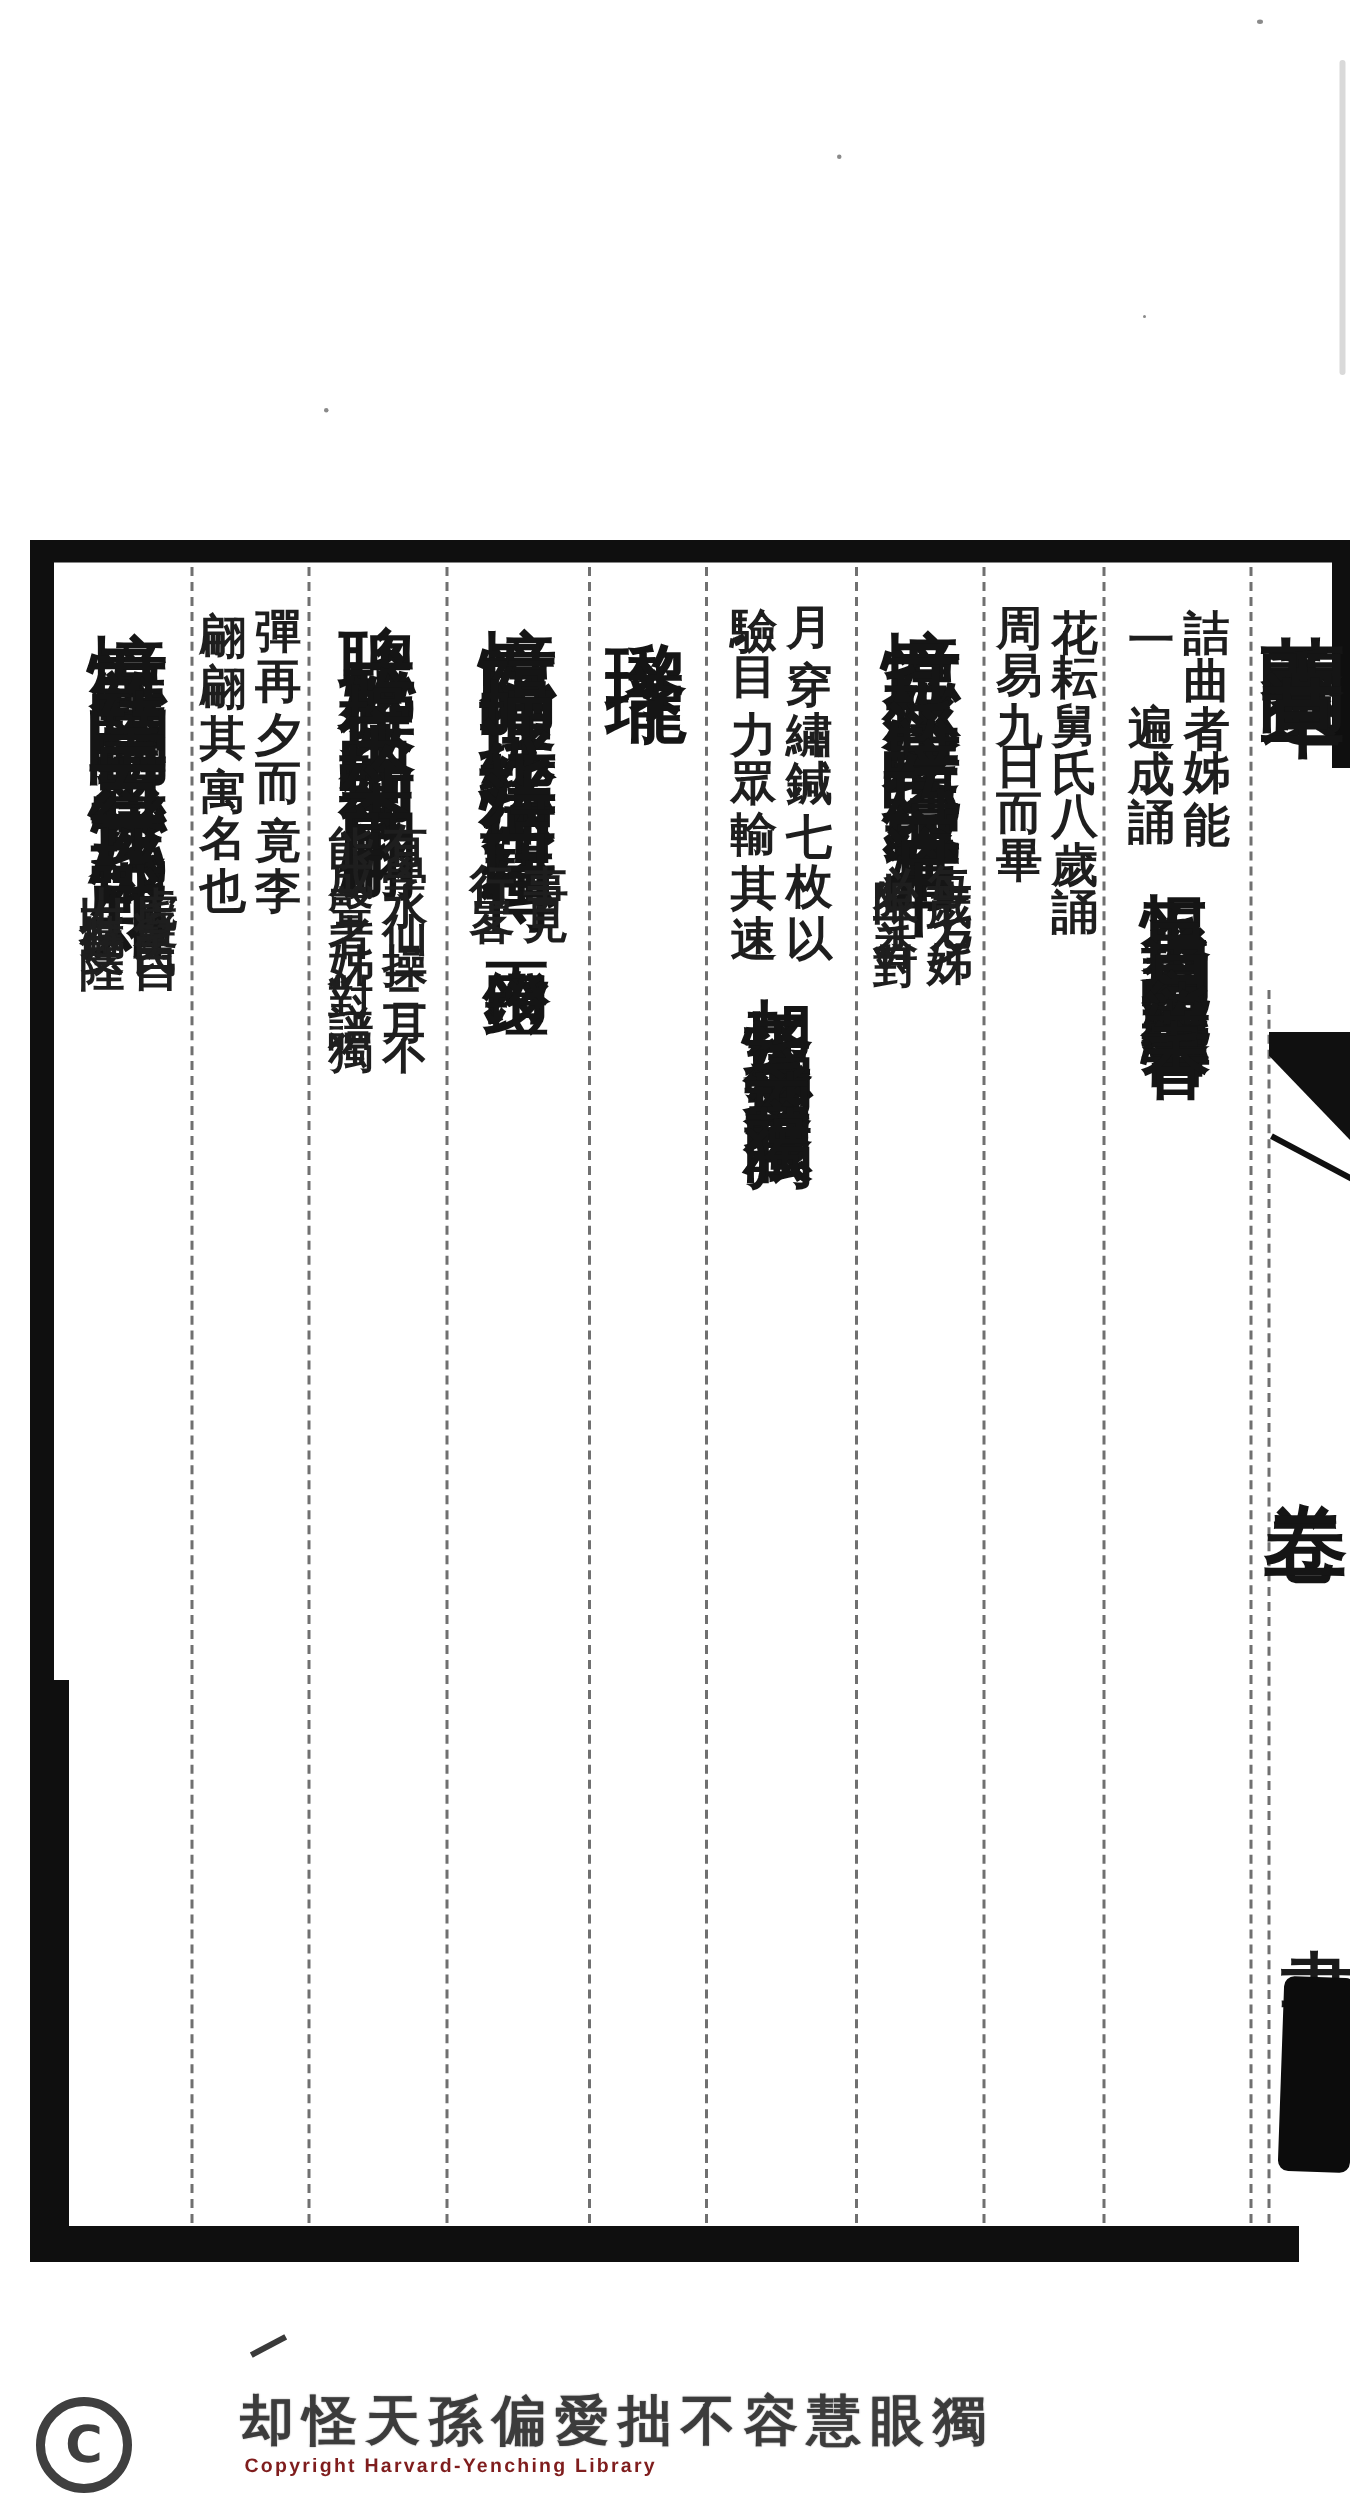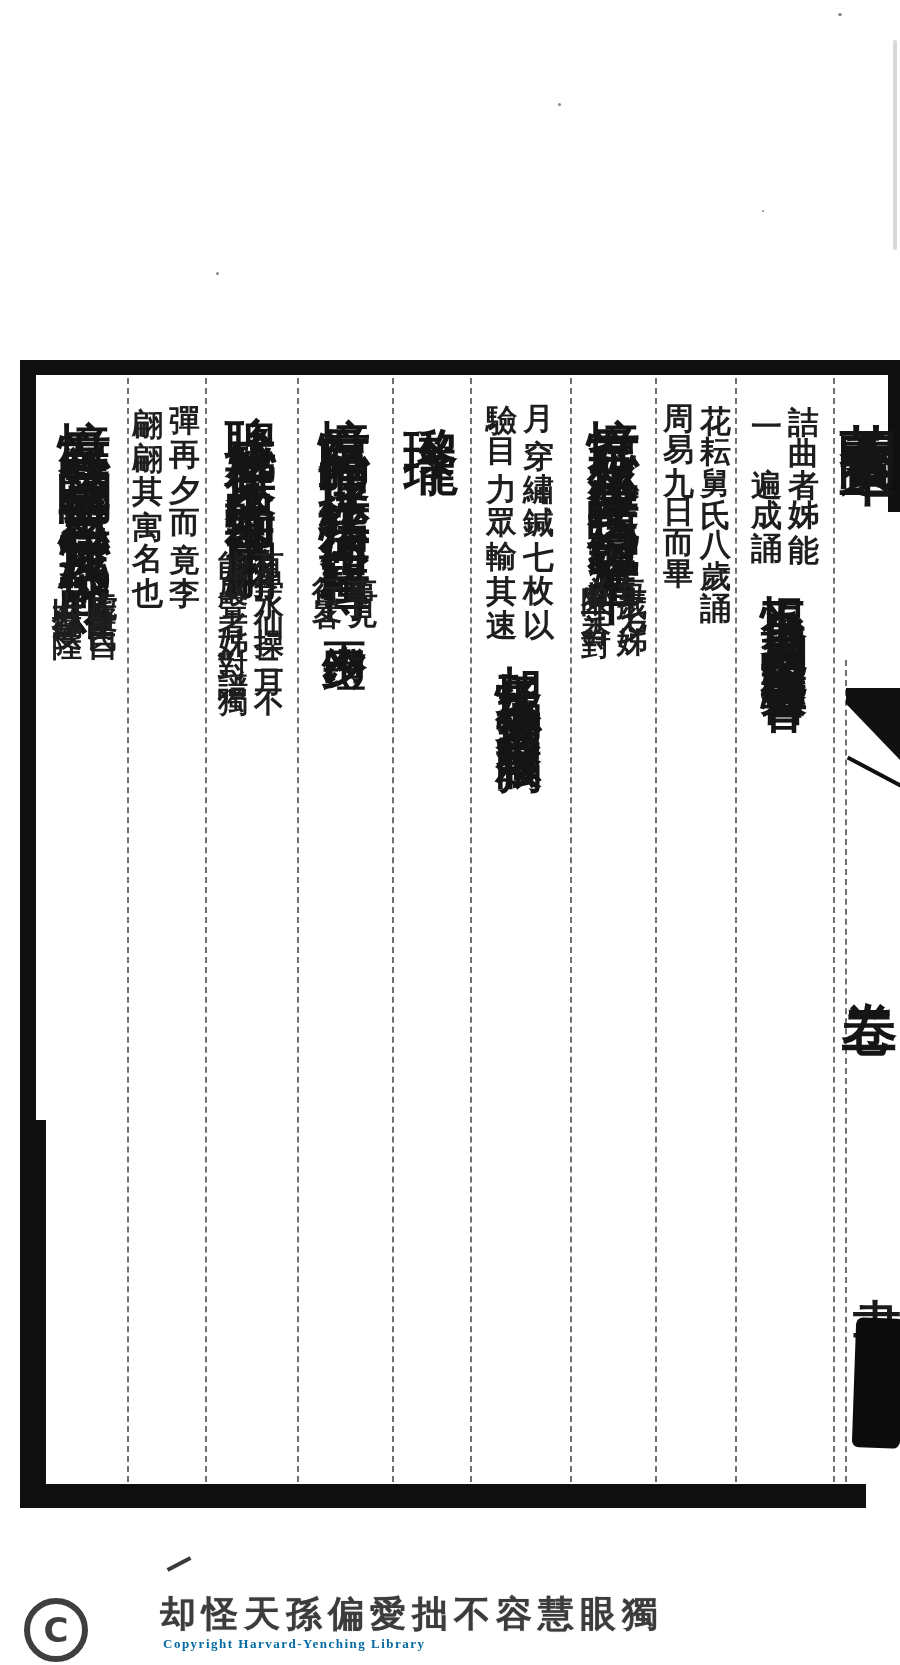--- a/index.html
+++ b/index.html
@@ -20,21 +20,21 @@
   .wedge{position:absolute;background:#101010;}
   .blob{position:absolute;background:#0c0c0c;border-radius:7px;}
   .speck{position:absolute;background:#8a8a8a;border-radius:50%;}
   
   .cc{position:absolute;left:24px;top:1598px;width:52px;height:52px;border:6px solid #3f3f3f;
       border-radius:50%;display:flex;align-items:center;justify-content:center;
       font-size:34px;font-weight:bold;color:#3f3f3f;}
   .stamp-cn{position:absolute;left:160px;top:1590px;font-size:36px;font-weight:bold;
       letter-spacing:6px;color:#3c3c3c;text-shadow:0 0 1px #7a7a7a;}
   .stamp-en{position:absolute;left:163px;top:1636px;font-size:13px;font-weight:bold;
-      letter-spacing:1.5px;color:#0369a1;font-family:Liberation Serif, serif;}
+      letter-spacing:1.5px;color:#7f1d1d;font-family:Liberation Sans, sans-serif;}
   .fragment{position:absolute;color:#1a1a1a;font-weight:bold;}
 </style>
 </head>
 <body>
 
 <div class="page">
 
   <div class="speck" style="left:558px;top:103px;width:3px;height:3px;"></div>
   <div class="speck" style="left:216px;top:272px;width:3px;height:3px;"></div>
   <div class="speck" style="left:838px;top:13px;width:4px;height:3px;"></div>

